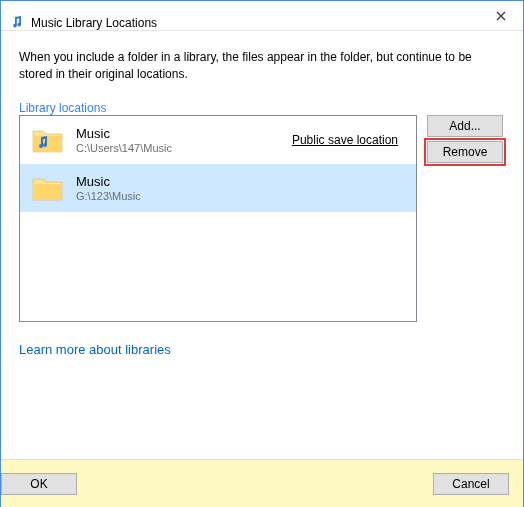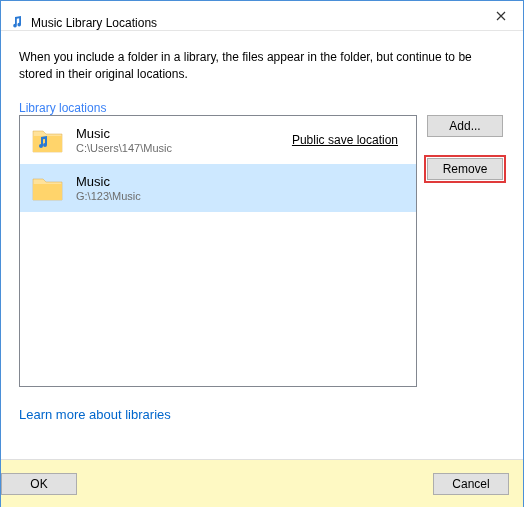--- a/index.html
+++ b/index.html
@@ -69,21 +69,21 @@
       font-size: 12px;
       color: #3b82f6;
     }
     .locations-row {
       display: flex;
       gap: 10px;
     }
     .locations-box {
       border: 1px solid #828790;
       width: 398px;
-      height: 272px;
+      height: 207px;
       background: #fff;
     }
     .location-item {
       display: flex;
       align-items: center;
       padding: 6px 10px;
       min-height: 44px;
     }
     .location-item.selected {
       background: #cde8ff;
@@ -118,21 +118,21 @@
     .location-status {
       font-size: 12px;
       color: #000;
       white-space: nowrap;
       padding-right: 8px;
       text-decoration: underline;
     }
     .side-buttons {
       display: flex;
       flex-direction: column;
-      gap: 21px;
+      gap: 4px;
     }
     .btn {
       width: 76px;
       height: 22px;
       font-size: 12px;
       background: #e1e1e1;
       border: 1px solid #adadad;
       color: #000;
       cursor: default;
       text-align: center;

